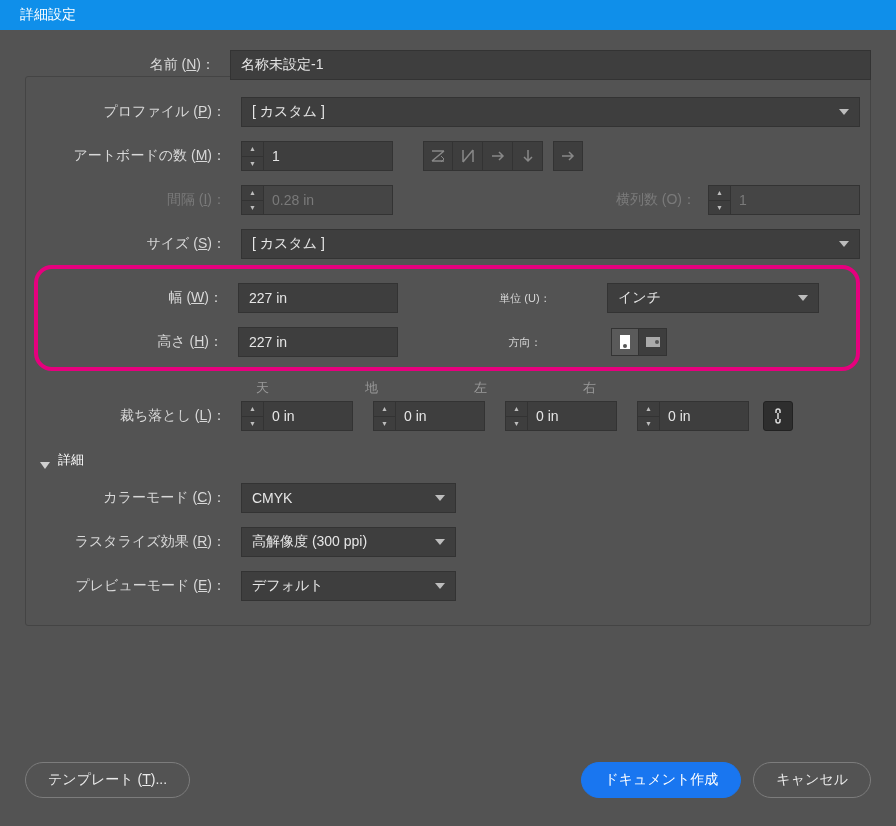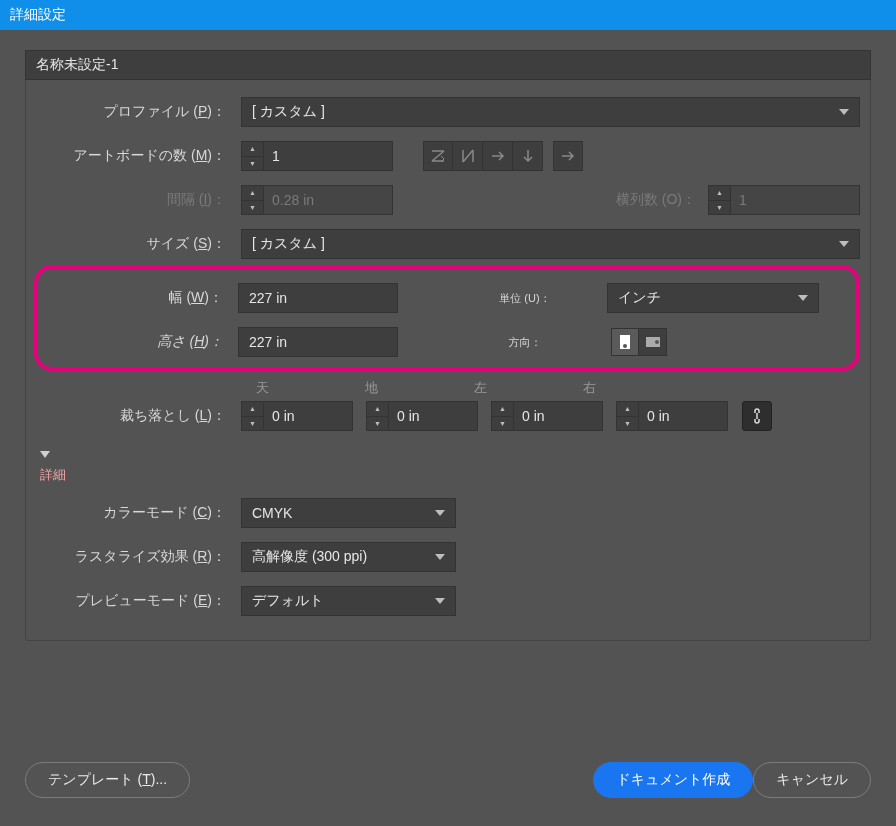--- a/index.html
+++ b/index.html
@@ -8,21 +8,21 @@
     font-family: "Segoe UI", "Hiragino Sans", "Meiryo", sans-serif;
     font-size: 13px;
     color: #d8d8d8;
     width: 896px;
     height: 826px;
     overflow: hidden;
   }
   .titlebar {
     background: #0f8fea;
     color: #ffffff;
-    padding: 6px 10px;
+    padding: 6px 20px;
     font-size: 14px;
   }
   .dialog-body {
     padding: 20px 25px 10px 25px;
   }
   .row {
     display: flex;
     align-items: center;
     margin-bottom: 14px;
   }
@@ -157,32 +157,31 @@
     gap: 56px;
     color:#999;
     font-size:13px;
     margin-bottom:4px;
   }
   .bleed-row {
     display:flex;
     align-items:center;
   }
   .bleed-row .label{width:205px;}
-  .bleed-group{display:flex; gap:13px;border-radius:9px;}
+  .bleed-group{display:flex; gap:20px;border-radius:9px;}
   .link-btn{
     width:30px;height:30px;background:#2e2e2e;border:1px solid #222;
     display:flex;align-items:center;justify-content:center;margin-left:14px;
     color:#ddd;cursor:pointer;border-radius:3px;
   }
   .disclosure{
-    display:flex;align-items:flex-start;gap:8px;
+    display:flex;align-items:flex-end;gap:8px;
     margin: 20px 0 14px 4px;
     cursor:pointer;
-    color:#fca5a5;
-    flex-direction:column;
+    color:#ffffff;
   }
   .tri-down{
     width:0;height:0;border-left:5px solid transparent;border-right:5px solid transparent;
     border-top:7px solid #cfcfcf;
   }
   .select.mid { width: 215px; }
   .footer {
     position: absolute;
     bottom: 28px;
     left: 25px;
@@ -198,32 +197,35 @@
     padding: 8px 22px;
     border-radius: 20px;
     font-size: 14px;
     cursor: pointer;
   }
   .btn.primary {
     background: #1976f0;
     border-color: #1976f0;
     color:#fff;
   }
-  .footer .right-btns { display:flex; }
+  .footer .right-btns { display:flex; gap:12px;}
   svg { display:block; }
   .label-right { width:160px; text-align:center; padding-right:4px; font-size:11px;}
 </style>
 </head>
 <body>
 
 <div class="titlebar">詳細設定</div>
 
 <div class="dialog-body">
 
   <div class="row">
+    <div class="label">
+      <span>名前 (</span><span class="u">N</span><span>)：</span>
+    </div>
     <input class="text-input full" value="名称未設定-1" style="">
   </div>
 
   <fieldset class="group">
 
     <div class="row">
       <div class="label">
         <span>プロファイル (</span><span class="u">P</span><span>)：</span>
       </div>
       <div class="select full">
@@ -320,21 +322,21 @@
             <span>単位 (</span><span class="u">U</span><span>)：</span>
           </div>
           <div class="select" style="width:212px;">
             <span>インチ</span>
               <span class="chev"></span>
           </div>
         </div>
       </div>
       <div class="twocol">
         <div class="left">
-          <div class="label" style="width:190px;font-style:italic;">
+          <div class="label" style="width:190px;">
             <span>高さ (</span><span class="u">H</span><span>)：</span>
           </div>
           <input class="text-input" style="width: 160px;" value="227 in">
         </div>
         <div class="right">
           <div class="label-right">方向：</div>
           <div class="orient-group">
             <div class="orient-btn active">
                 <div class="portrait-ico"></div>
               </div>

